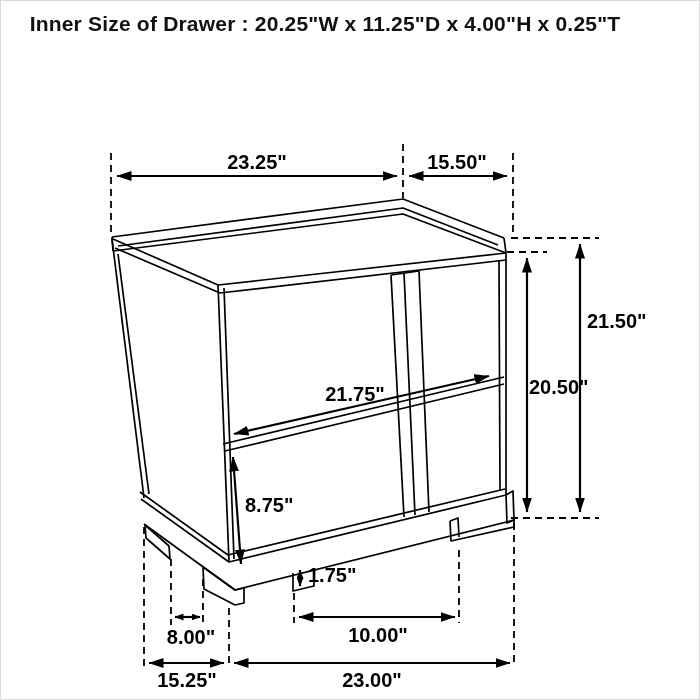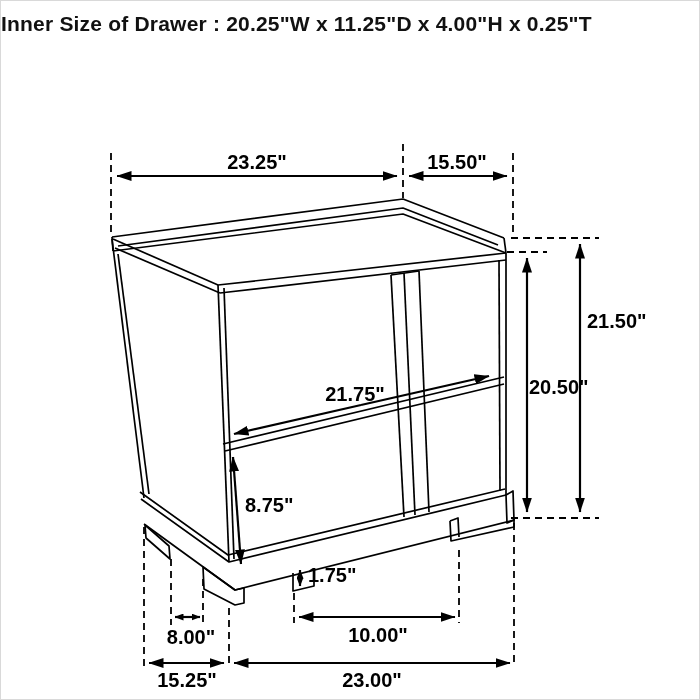--- a/index.html
+++ b/index.html
@@ -8,21 +8,21 @@
     width:700px;height:700px;
     background:#ffffff;
     border:1px solid #d9d9d9;
     box-sizing:border-box;
     overflow:hidden;
     font-family:"Liberation Sans", sans-serif;
   }
   #title{
     position:absolute;
     top:11px;left:0;width:648px;
-    text-align:left;
+    text-align:center;
     font-size:21px;
     font-weight:bold;
     color:#111;
     letter-spacing:0.2px;
     white-space:nowrap;
   }
   svg{position:absolute;top:0;left:0;}
   .draw{stroke:#000;stroke-width:1.7;fill:none;stroke-linejoin:round;}
   .dash{stroke:#000;stroke-width:1.8;fill:none;stroke-dasharray:7 5;}
   .dim{stroke:#000;stroke-width:2.2;fill:none;}

